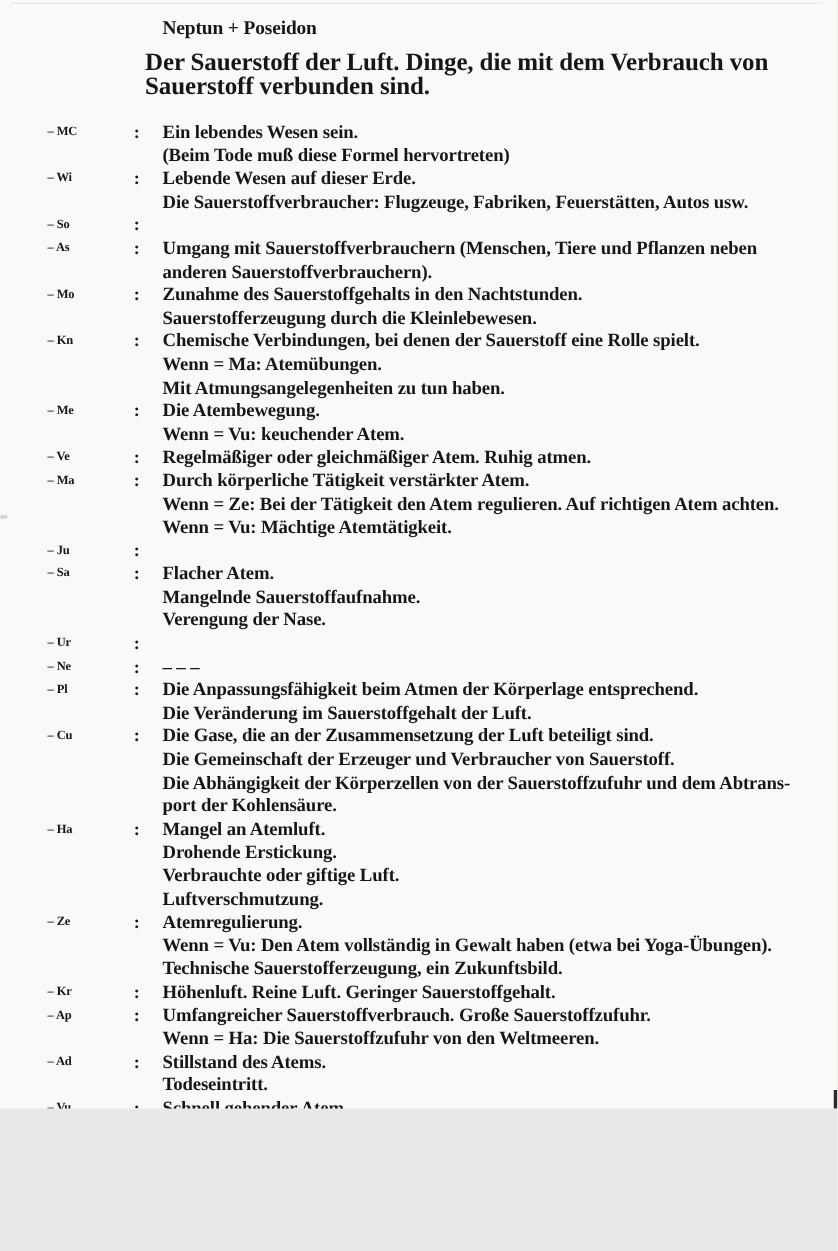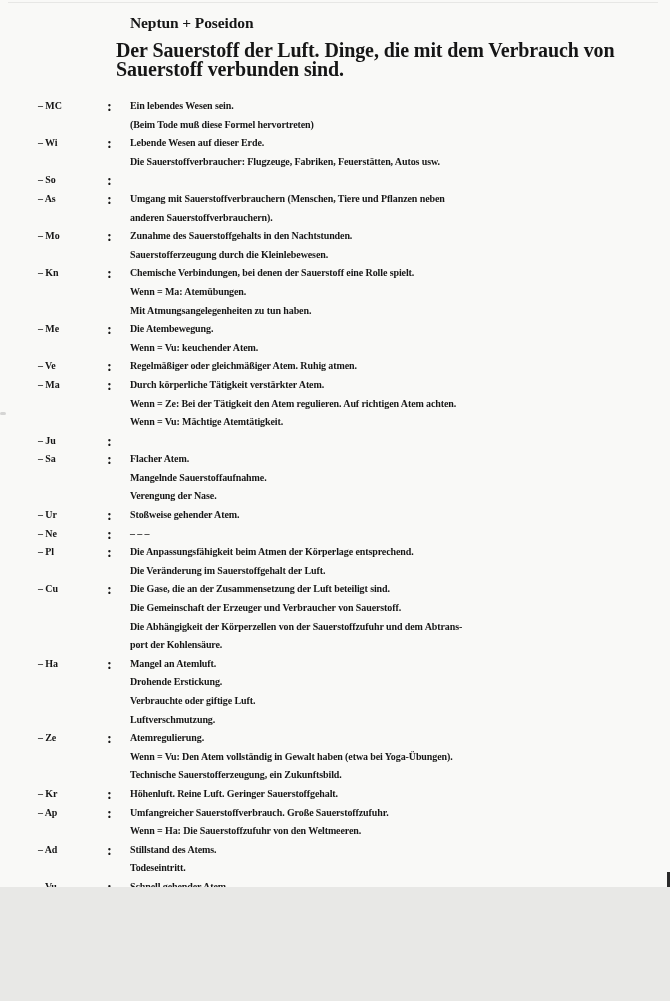--- a/index.html
+++ b/index.html
@@ -70,21 +70,21 @@
   .entry .colon {
     flex: 0 0 23px;
     font-size: 14.6px;
     line-height: 18.6px;
   }
   .entry .lines {
     flex: 1 1 auto;
     min-width: 0;
   }
   .entry .line {
-    font-size: 10px;
+    font-size: 15px;
     line-height: 18.6px;
     white-space: nowrap;
   }
   .page-number {
     position: absolute;
     left: 632px; top: 953px;
     font-size: 14px;
     line-height: 19px;
   }
 </style>
@@ -192,23 +192,20 @@
     <span class="lines">
           <div class="line">Flacher Atem.</div>
           <div class="line">Mangelnde Sauerstoffaufnahme.</div>
           <div class="line">Verengung der Nase.</div>
         </span>
   </div>
 
   <div class="entry">
     <span class="label">– Ur</span>
     <span class="colon">:</span>
-    <span class="lines">
-          <div class="line">Stoßweise gehender Atem.</div>
-        </span>
   </div>
 
   <div class="entry">
     <span class="label">– Ne</span>
     <span class="colon">:</span>
     <span class="lines">
           <div class="line">– – –</div>
         </span>
   </div>
 

